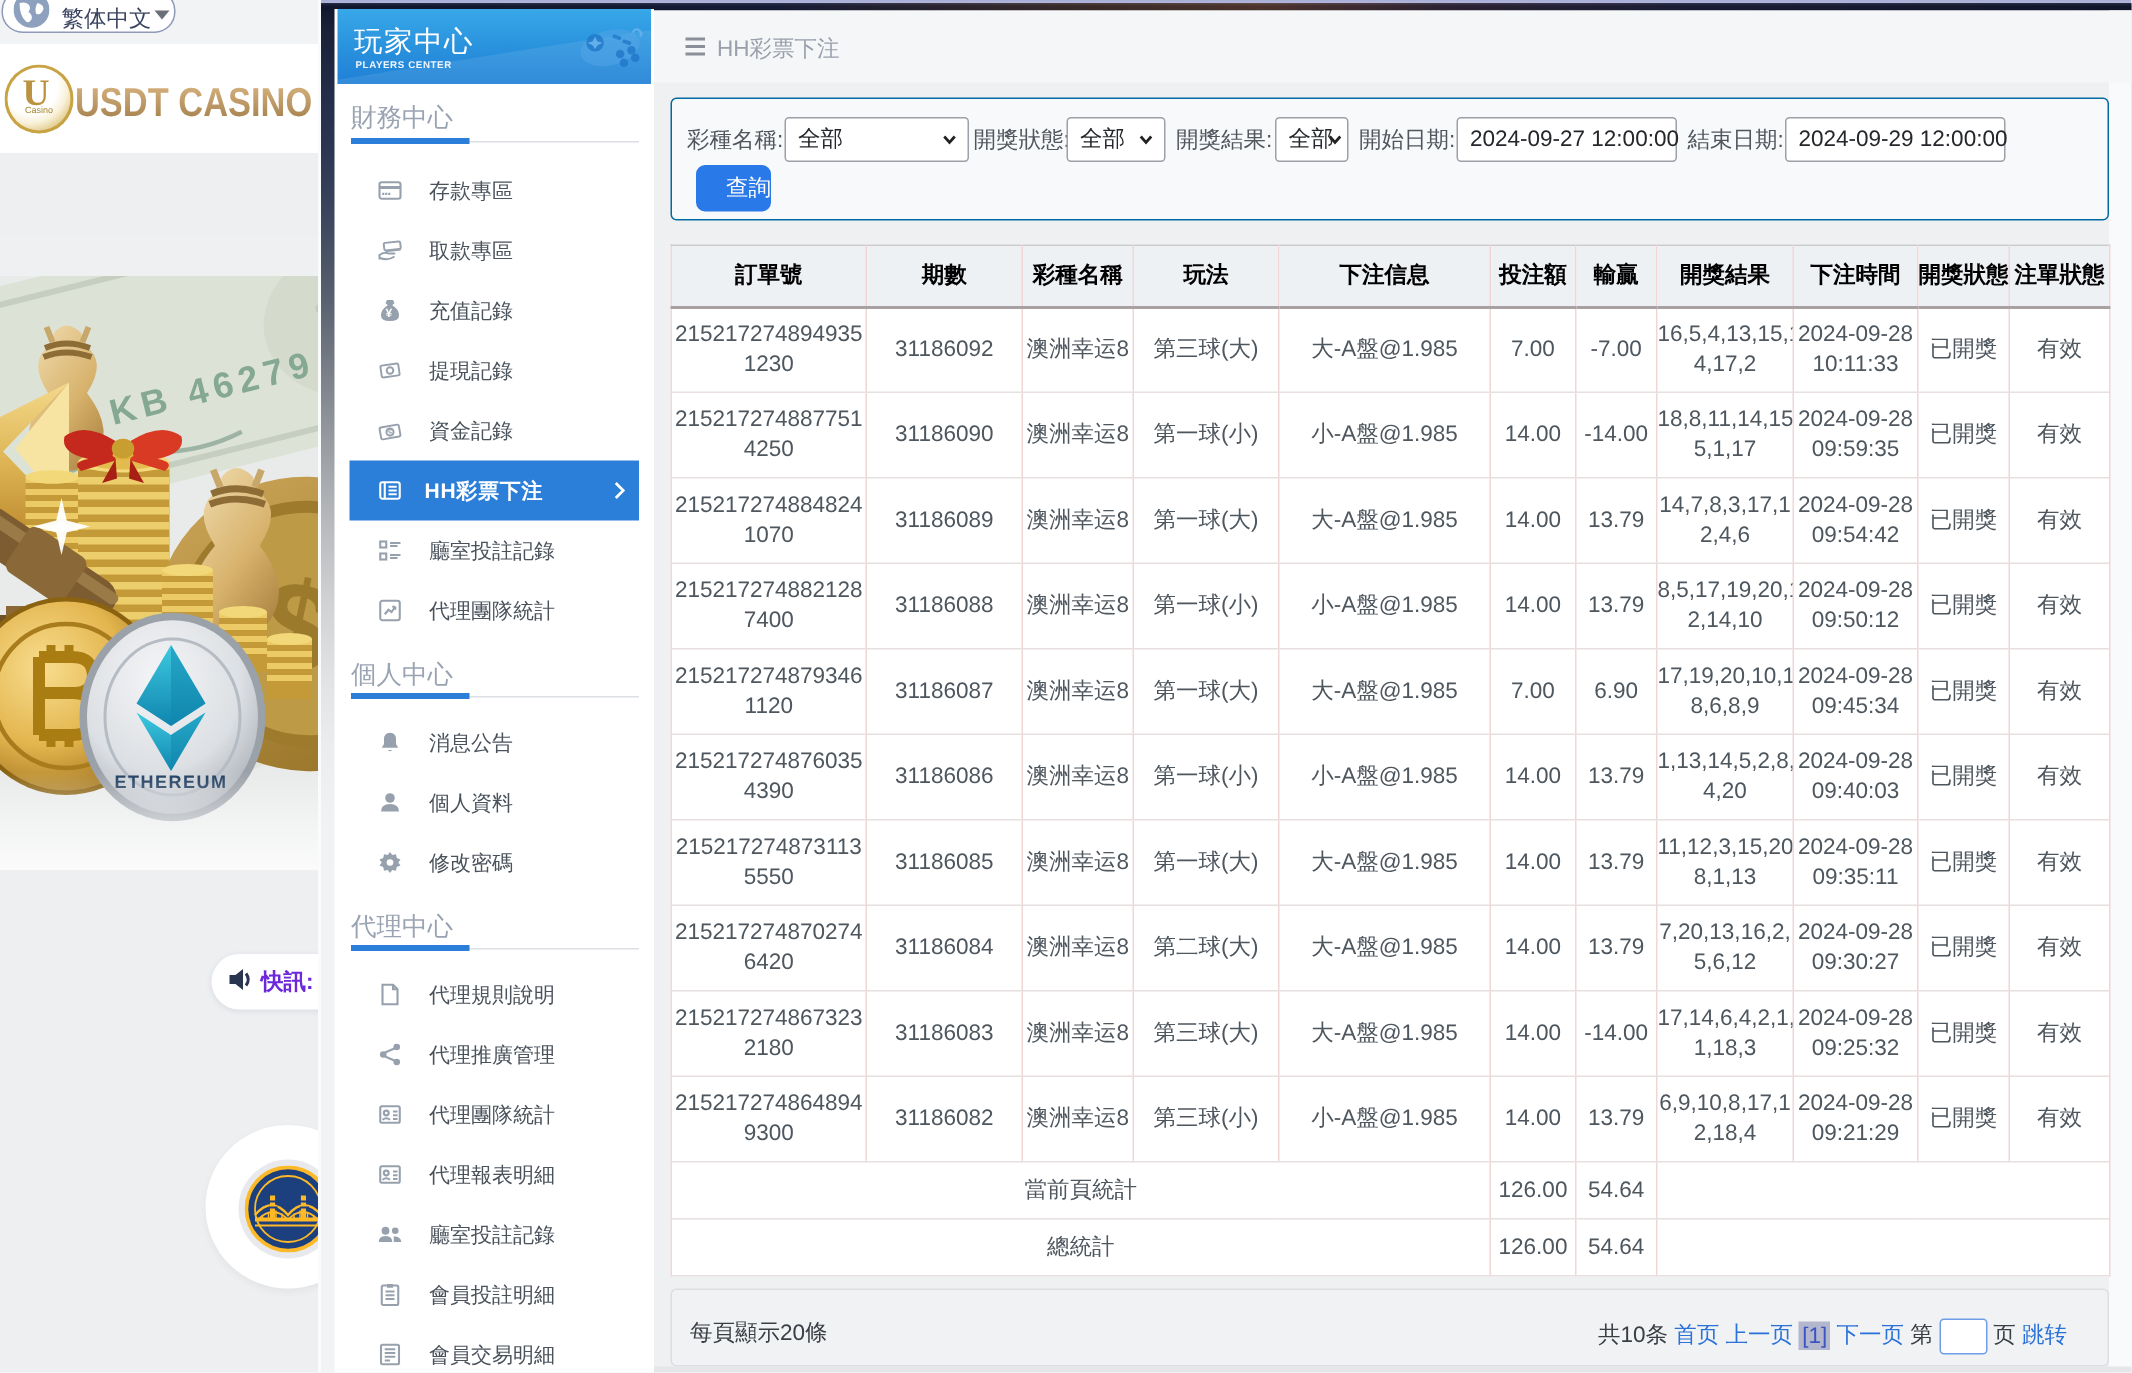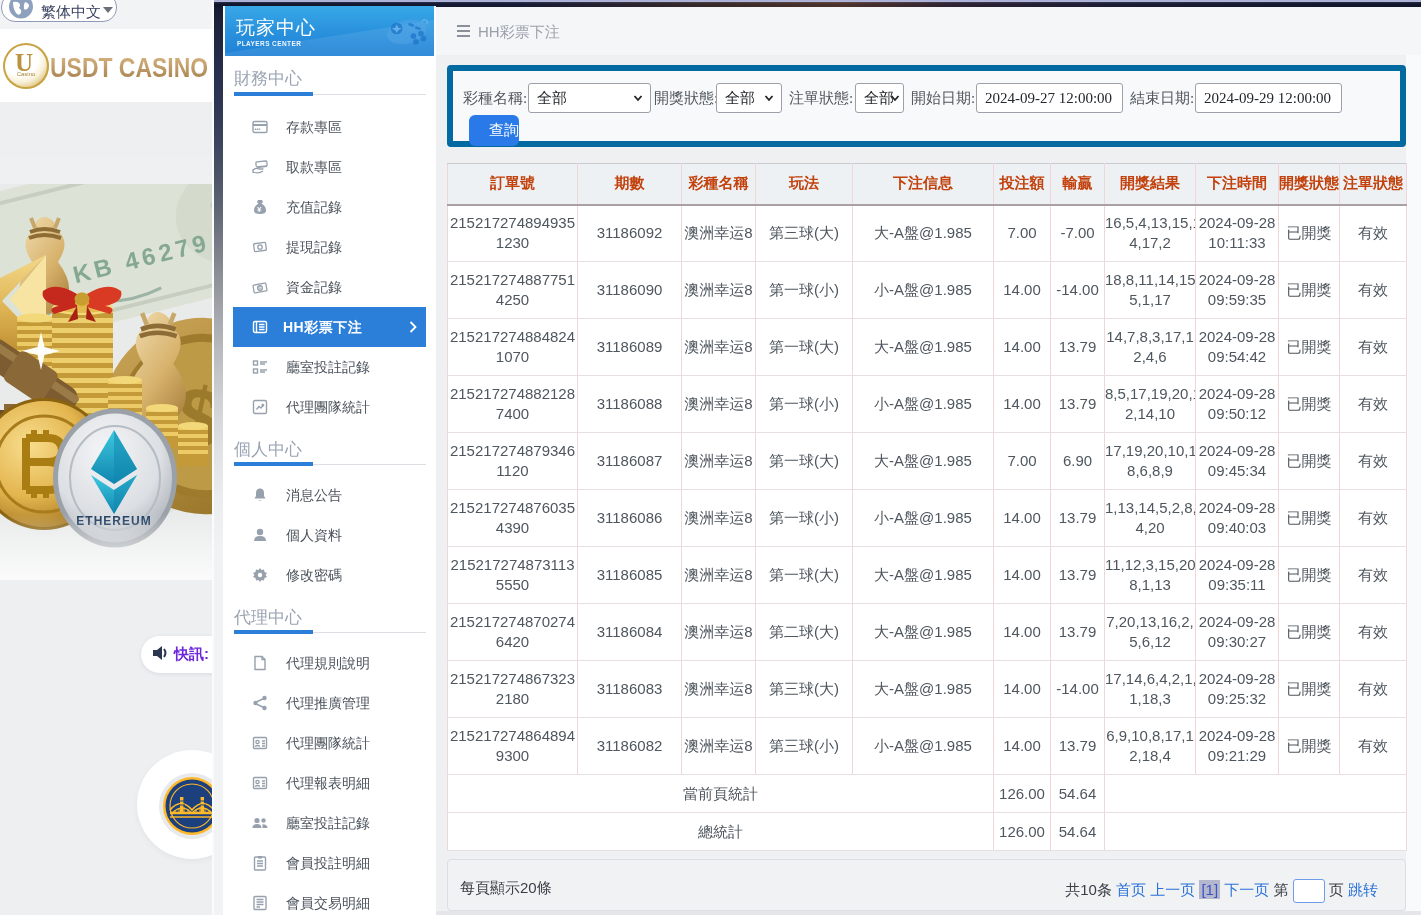--- a/index.html
+++ b/index.html
@@ -42,29 +42,29 @@
 .mi.active .ic { left:19px; color:#fff; }
 .mi.active .tx { left:50px; }
 .mi.active .arr { position:absolute; right:9px; top:0px; }
 
 #content { position:absolute; left:222px; top:7px; width:987px; height:908px; background:#eef0f2; }
 .scrollstrip { position:absolute; right:0; top:0; width:17px; height:908px; background:#f9fafb; }
 .chead { position:absolute; left:0; top:0; width:987px; height:48px; background:#f5f6f8; }
 .hamb { position:absolute; left:21px; top:18px; width:13px; height:12px; border-top:2px solid #8a8f99; border-bottom:2px solid #8a8f99; }
 .hamb i { position:absolute; left:0; top:3px; width:13px; height:2px; background:#8a8f99; display:block; }
 .ctitle { position:absolute; left:42px; top:16px; font-size:15px; color:#99a0ab; }
-.filter { position:absolute; left:11px; top:58px; width:959px; height:82px; background:#f8f9fa; border:6px solid #0369a1; border-radius:4px; font-size:15px;font-family:Liberation Serif, serif; }
+.filter { position:absolute; left:11px; top:58px; width:959px; height:82px; background:#f8f9fa; border:1px solid #0369a1; border-radius:4px; font-size:15px; }
 .flabel { position:absolute; top:18px; color:#50565e; }
 .fsel,.finp { position:absolute; top:12px; height:30px; white-space:nowrap; border:1px solid #9da0a8; border-radius:3px; background:#fff; color:#24272b; padding-left:8px; line-height:28px; }
 .chev { position:absolute; width:10px; height:10px; }
 .chev svg { display:block; }
 .fbtn { position:absolute; left:16px; top:44px; width:50px; height:31px; background:#2979e8; border-radius:6px; color:#fff; font-size:15px; text-align:right; line-height:31px; }
 table.dt { position:absolute; left:11px; top:156px; border-collapse:collapse; table-layout:fixed; width:959px; background:#fff; font-size:15px; color:#4e565e; }
 table.dt th, table.dt td { border-left:1px solid #f0d6d6; border-right:1px solid #f0d6d6; text-align:center; padding:0; overflow:hidden; }
-table.dt th { height:41px; background:#eef1f4; border-top:1px solid #cacaca; border-bottom:2px solid #a9a1a1; font-weight:bold; color:#c2410c; }
+table.dt th { height:41px; background:#eef1f4; border-top:1px solid #cacaca; border-bottom:2px solid #a9a1a1; font-weight:bold; color:#000000; }
 table.dt td { height:57px; border-bottom:1px solid #e8e0e0; line-height:20px; }
 table.dt tr.sum td { height:37px; line-height:37px; }
 .pager { position:absolute; left:11px; top:852px; width:959px; height:52px; background:#f1f2f4; border:1px solid #dcdee2; border-radius:4px; font-size:15px; }
 .pgl { position:absolute; left:12px; top:19px; color:#3a3f45;text-align:center; }
 .pgr { position:absolute; right:27px; top:19px; color:#3a3f45;text-align:center; }
 .pgr a { color:#2a72d8; text-decoration:none; }
 .pgr .cur { background:#b3b6cc; color:#3a55c0; padding:1px 2px; }
 .pgr .inp { display:inline-block; width:32px; height:24px; border:1px solid #6f9de8; border-radius:3px; background:#fff; vertical-align:middle; }
 </style>
 </head>
@@ -529,21 +529,21 @@
             <path d="M1.5 3 L5 7 L8.5 3" stroke="#222" stroke-width="1.8" fill="none"></path>
           </svg>
         </span>
       <span class="flabel" style="left:201px">開獎狀態:</span>
       <span class="fsel" style="left:263px;width:66px">全部</span>
       <span class="chev" style="left:311px;top:22px">
           <svg width="10" height="10" viewBox="0 0 10 10">
             <path d="M1.5 3 L5 7 L8.5 3" stroke="#222" stroke-width="1.8" fill="none"></path>
           </svg>
         </span>
-      <span class="flabel" style="left:336px">注單狀態:</span>
+      <span class="flabel" style="left:336px">開獎結果:</span>
       <span class="fsel" style="left:402px;width:49px">全部</span>
       <span class="chev" style="left:437px;top:22px">
           <svg width="10" height="10" viewBox="0 0 10 10">
             <path d="M1.5 3 L5 7 L8.5 3" stroke="#222" stroke-width="1.8" fill="none"></path>
           </svg>
         </span>
       <span class="flabel" style="left:458px">開始日期:</span>
       <span class="finp" style="left:523px;width:147px">2024-09-27 12:00:00</span>
       <span class="flabel" style="left:677px">結束日期:</span>
       <span class="finp" style="left:742px;width:147px">2024-09-29 12:00:00</span>

